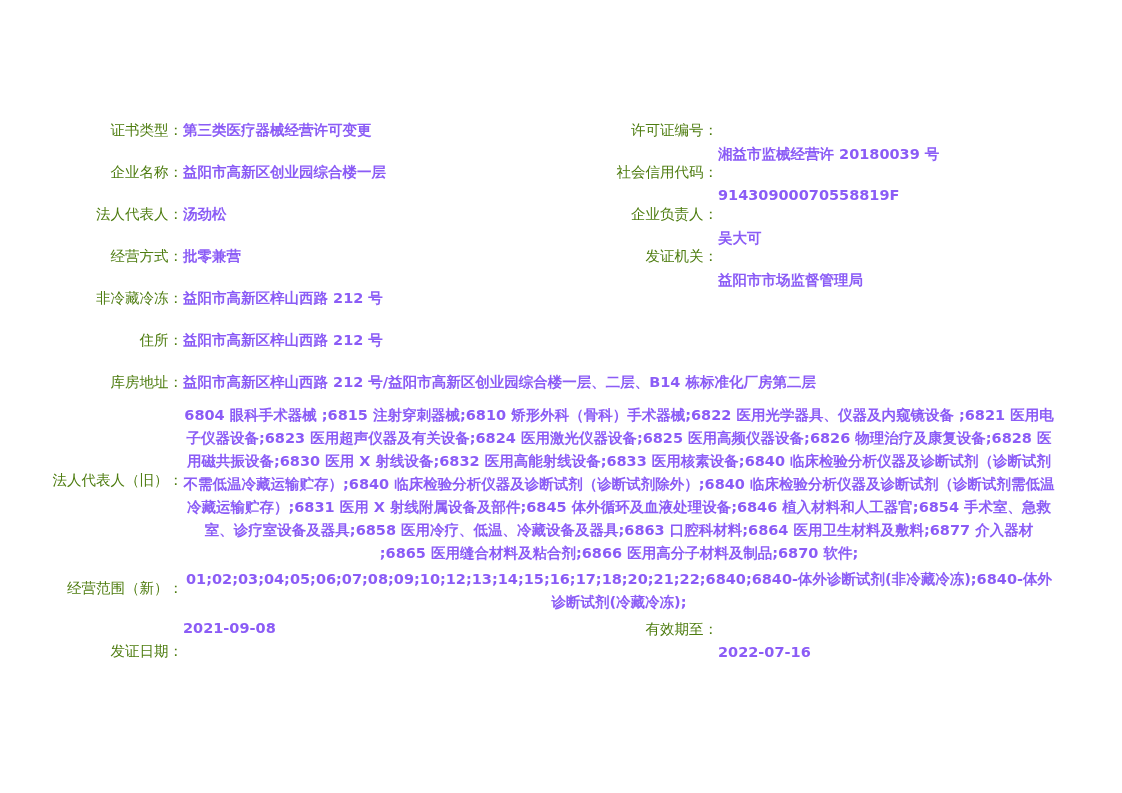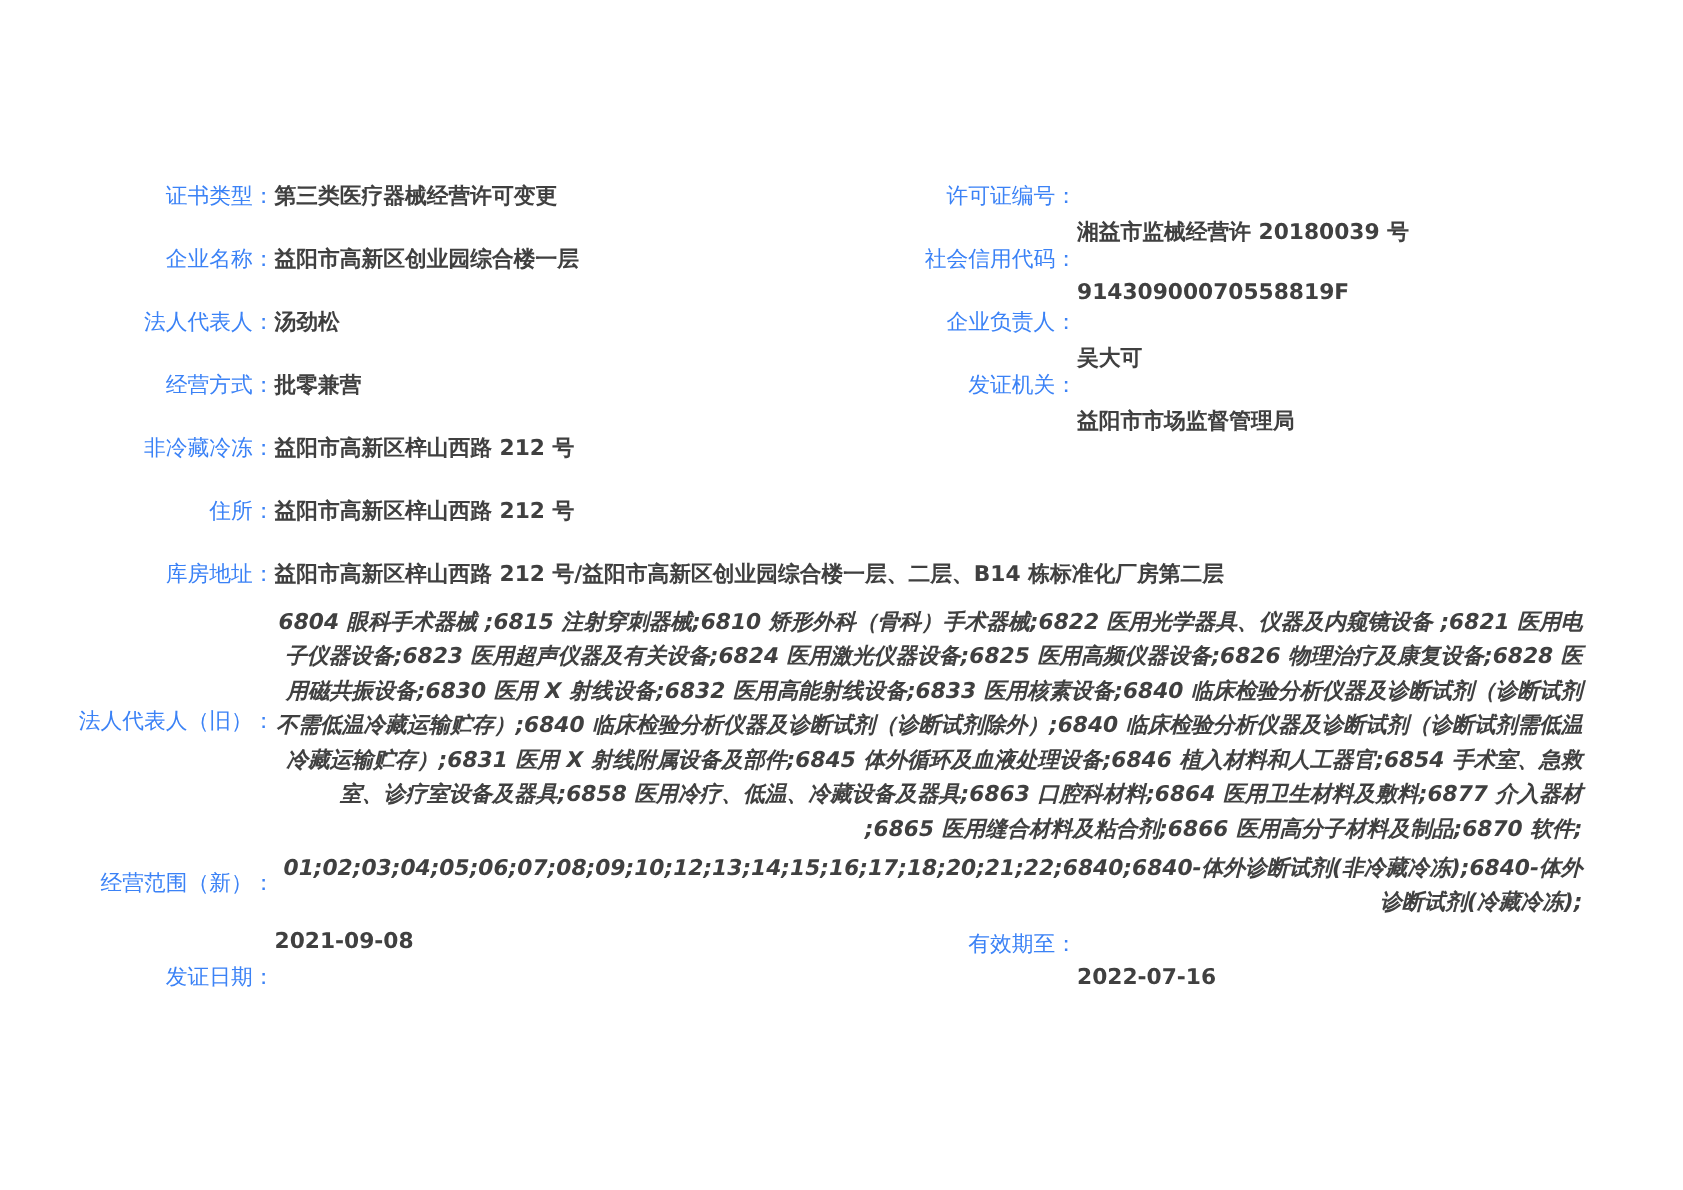--- a/index.html
+++ b/index.html
@@ -17,34 +17,33 @@
     color: #3d3d3d;
     overflow: hidden;
   }
   .field { position: absolute; }
   .lbl {
     position: absolute;
     display: inline-block;
     width: 123px;
     text-align: right;
     font-weight: 400;
-    color: #3b82f6;
+    color: #4d7c0f;
     white-space: nowrap;
   }
   .val {
     position: absolute;
     font-weight: 700;
-    color: #404040;
+    color: #8b5cf6;
     white-space: nowrap;
   }
   .val.wrap {
     white-space: normal;
     line-height: 23px;
-    text-align: right;
-    font-style: italic;
+    text-align: center;
   }
   
   .lcol-lbl { left: 60px; }
   .lcol-val { left: 183px; }
   .rcol-lbl { left: 595px; }
   .rcol-val { left: 718px; margin-top: 24px; }
 </style>
 </head>
 <body>
 

